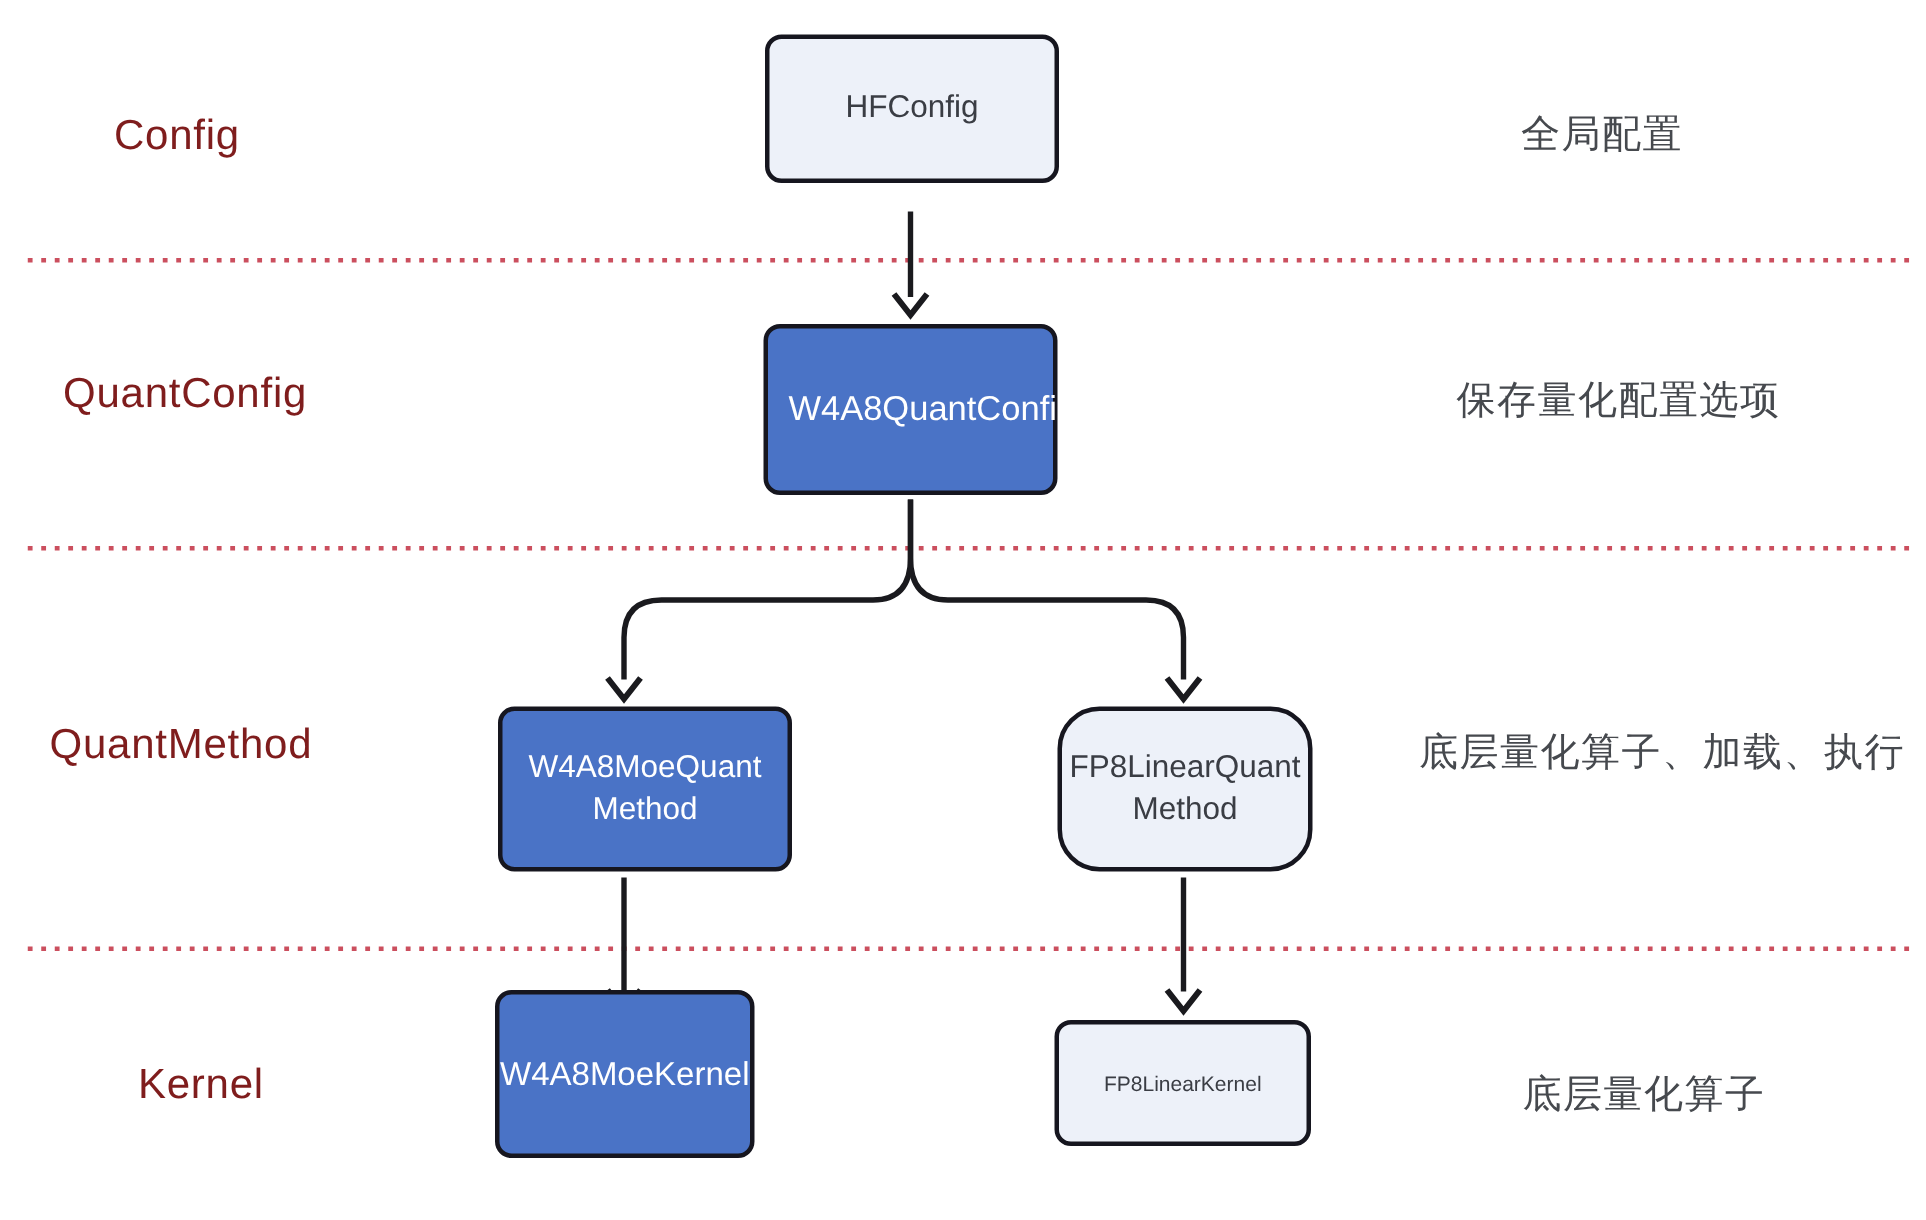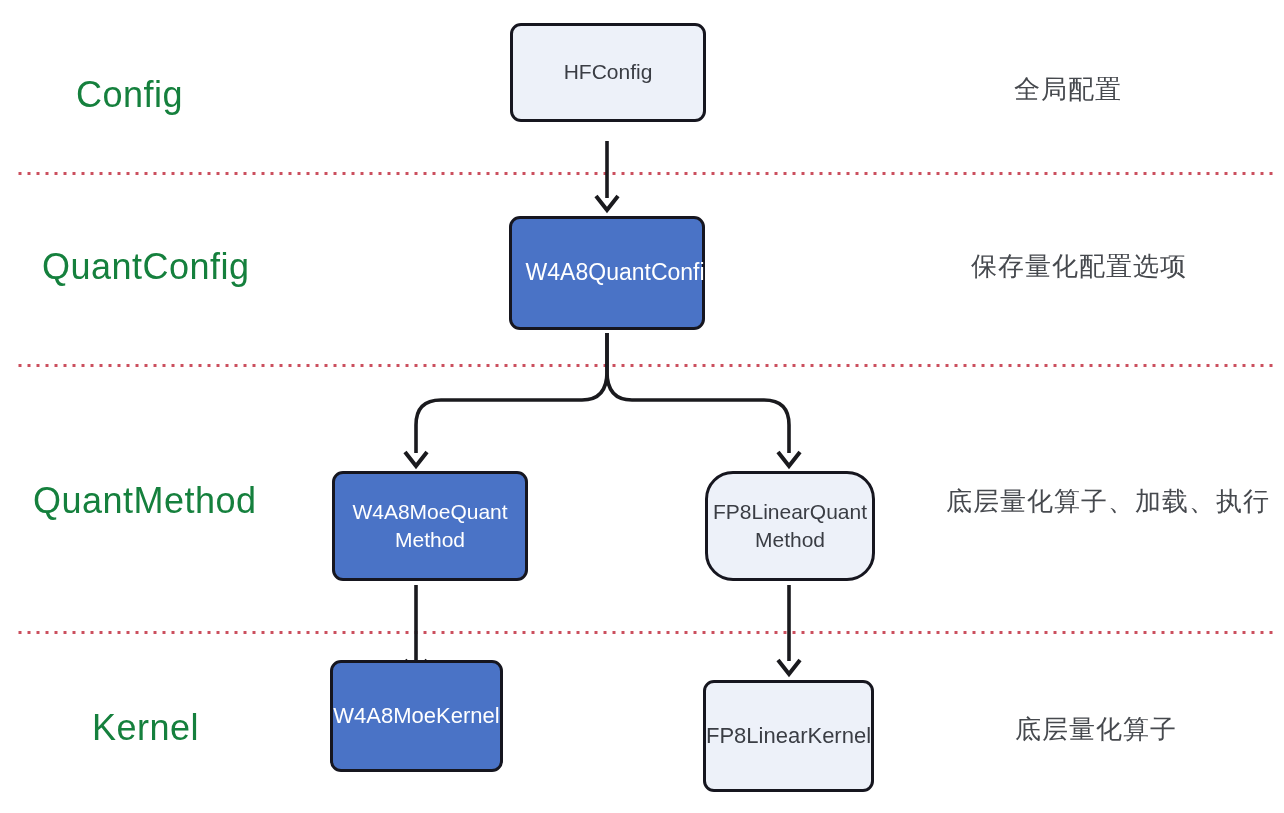--- a/index.html
+++ b/index.html
@@ -20,22 +20,22 @@
     left: 14px;
     right: 10px;
     height: 4px;
     background-image: repeating-linear-gradient(to right, #cb4f5e 0px, #cb4f5e 3px, transparent 3px, transparent 9px);
     background-position: center;
     background-repeat: repeat-x;
     background-size: 9px 3px;
   }
   .row-label {
     position: absolute;
-    color: #15803d;
-    font-size: 36px;
+    color: #7f1d1d;
+    font-size: 28px;
     font-weight: 400;
     letter-spacing: 0.5px;
     white-space: nowrap;
   }
   .annotation {
     position: absolute;
     color: #46494e;
     font-size: 26px;
     font-weight: 400;
     letter-spacing: 1px;
@@ -59,21 +59,21 @@
   }
   .node.light {
     background: #edf1f9;
     color: #3a3d44;
   }
   .node-hfconfig            { left: 510px; top: 23px;  width: 196px; height: 99px; font-size: 21px; }
   .node-w4a8quantconfig     { left: 509px; top: 216px; width: 196px; height: 114px; font-size: 23px; padding-left: 39px; }
   .node-w4a8moequantmethod  { left: 332px; top: 471px; width: 196px; height: 110px; font-size: 21px; }
   .node-fp8linearquantmethod{ left: 705px; top: 471px; width: 170px; height: 110px; font-size: 21px; border-radius: 28px; }
   .node-w4a8moekernel       { left: 330px; top: 660px; width: 173px; height: 112px; font-size: 22px; }
-  .node-fp8linearkernel     { left: 703px; top: 680px; width: 171px; height: 112px; font-size: 22px; }
+  .node-fp8linearkernel     { left: 703px; top: 680px; width: 171px; height: 84px; font-size: 14px; }
   .arrow-layer {
     position: absolute;
     left: 0; top: 0;
     width: 1284px;
     height: 813px;
     pointer-events: none;
   }
   .arrow-layer path, .arrow-layer polyline {
     fill: none;
     stroke: #1a1a1e;

